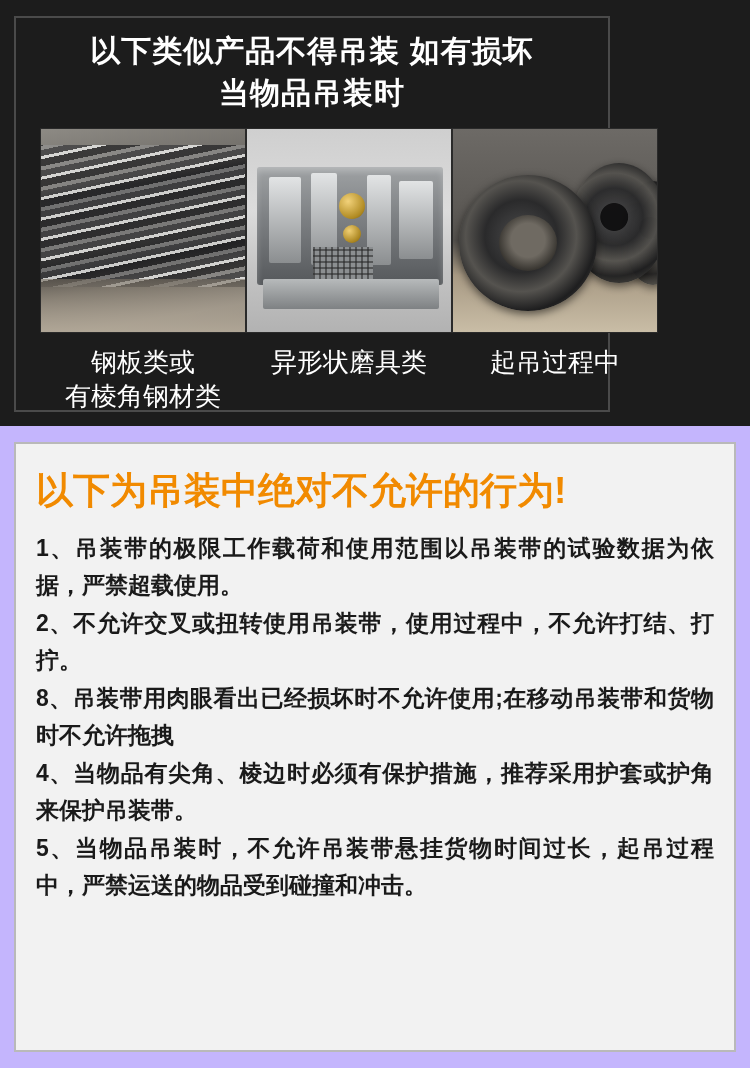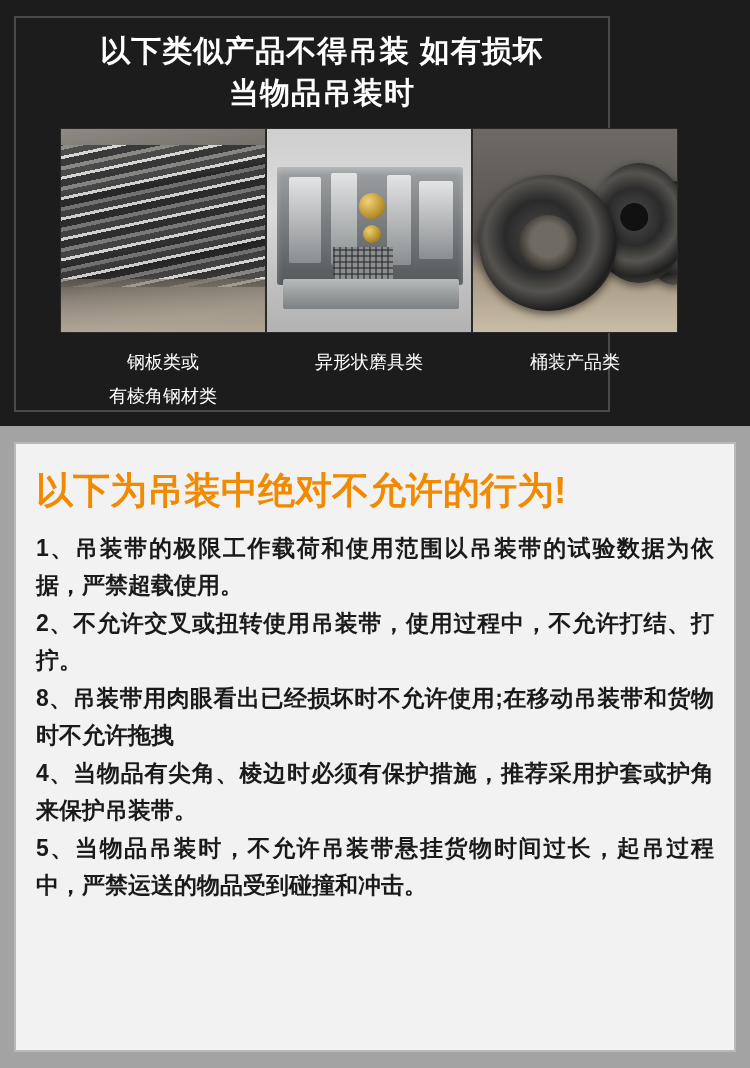--- a/index.html
+++ b/index.html
@@ -24,21 +24,20 @@
     width: 750px;
     height: 426px;
     background: #1c1c1c;
     padding: 16px 14px 0 14px;
   }
   .top-panel-inner {
     border: 2px solid #4a4a4a;
     width: 596px;
     height: 396px;
     padding-top: 12px;
-    padding-left: 20px;
   }
   .top-title {
     color: #ffffff;
     text-align: center;
     font-size: 30px;
     font-weight: bold;
     line-height: 42px;
     letter-spacing: 1px;
   }
   .top-title .line2 { display: block; }
@@ -153,35 +152,35 @@
   .coil-hole {
     position: absolute;
     left: 46px; top: 86px;
     width: 58px; height: 56px;
     border-radius: 50%;
     background: radial-gradient(circle at 50% 45%, #6f6a62 0 40%, #3a3732 70%, #1a1918 100%);
   }
 
   .cap {
     color: #ffffff;
-    font-size: 18px;
+    font-size: 26px;
     line-height: 34px;
     text-align: center;
     margin-top: 12px;
     font-weight: 500;
   }
   .cap .l { display: block; }
 
   
   .bottom-panel {
     position: absolute;
     left: 0; top: 426px;
     width: 750px;
     height: 642px;
-    background: #a3a3a3;
+    background: #c4b5fd;
     padding: 16px 14px;
   }
   .bottom-inner {
     border: 2px solid #b9b9b9;
     width: 722px;
     height: 610px;
     background: #f2f2f2;
     padding: 22px 20px 0 20px;
   }
   .warn-heading {
@@ -245,21 +244,21 @@
         </div>
 
         <div class="img-cell">
           <div class="photo photo-coils">
             <div class="coil coil-c"></div>
             <div class="coil coil-b"></div>
             <div class="coil coil-a"></div>
             <div class="coil-hole"></div>
           </div>
           <div class="cap">
-            <span class="l">桶装产品类</span>
+            <span class="l">起吊过程中</span>
           </div>
         </div>
 
       </div>
     </div>
   </section>
 
   <section class="bottom-panel">
     <div class="bottom-inner">
       <h2 class="warn-heading" style="color: rgb(241, 138, 0);">以下为吊装中绝对不允许的行为!</h2>

